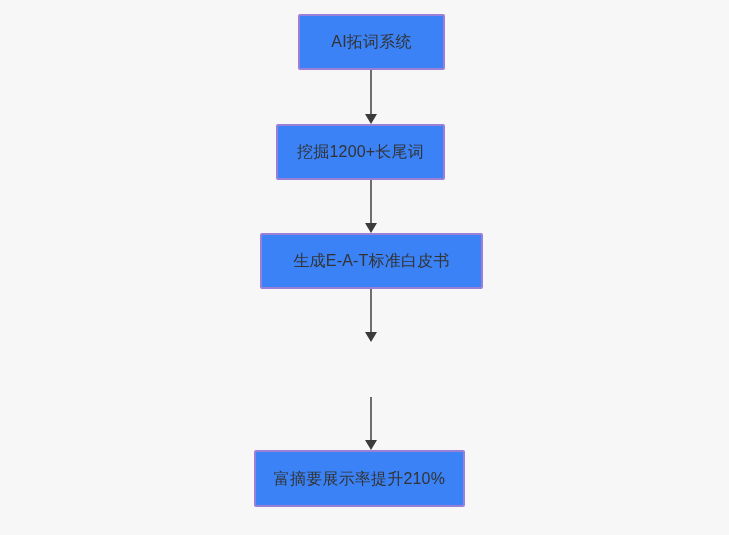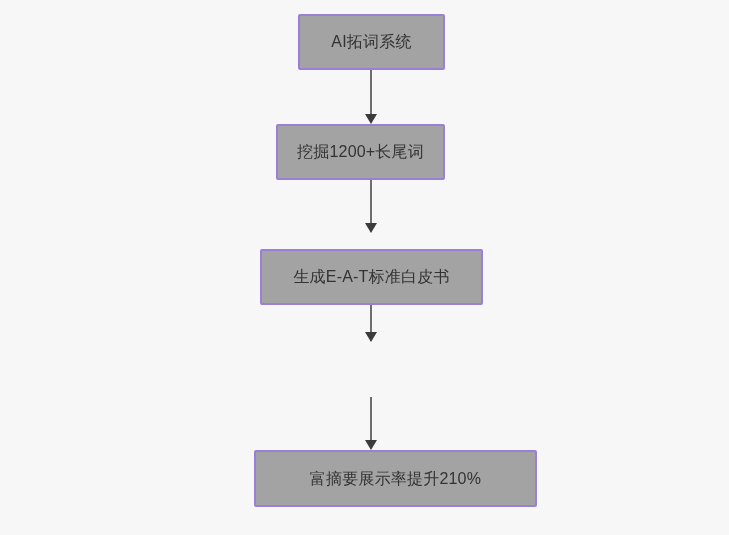--- a/index.html
+++ b/index.html
@@ -14,21 +14,21 @@
     overflow: hidden;
   }
   #flowchart-canvas {
     position: relative;
     width: 729px;
     height: 535px;
   }
   .node {
     position: absolute;
     box-sizing: border-box;
-    background: #a3a3a3;
+    background: #3b82f6;
     border: 2px solid #9a7fd8;
     border-radius: 2px;
     display: flex;
     align-items: center;
     justify-content: center;
     color: #333333;
     font-size: 16px;
     font-weight: 400;
     line-height: 1;
     letter-spacing: 0.2px;
@@ -74,22 +74,22 @@
   </svg>
 
   <div class="node" style="left:298px; top:14px; width:147px; height:56px;">
     <span>AI拓词系统</span>
   </div>
 
   <div class="node" style="left:276px; top:124px; width:169px; height:56px;">
     <span>挖掘1200+长尾词</span>
   </div>
 
-  <div class="node" style="left:260px; top:233px; width:223px; height:56px;margin-top:16px;">
+  <div class="node" style="left:260px; top:233px; width:223px; height:56px;">
     <span>生成E-A-T标准白皮书</span>
   </div>
 
 
-  <div class="node" style="left:254px; top:450px; width:283px; height:57px;">
+  <div class="node" style="left:254px; top:450px; width:211px; height:57px;">
     <span>富摘要展示率提升210%</span>
   </div>
 
 </div>
 
 </body></html>

